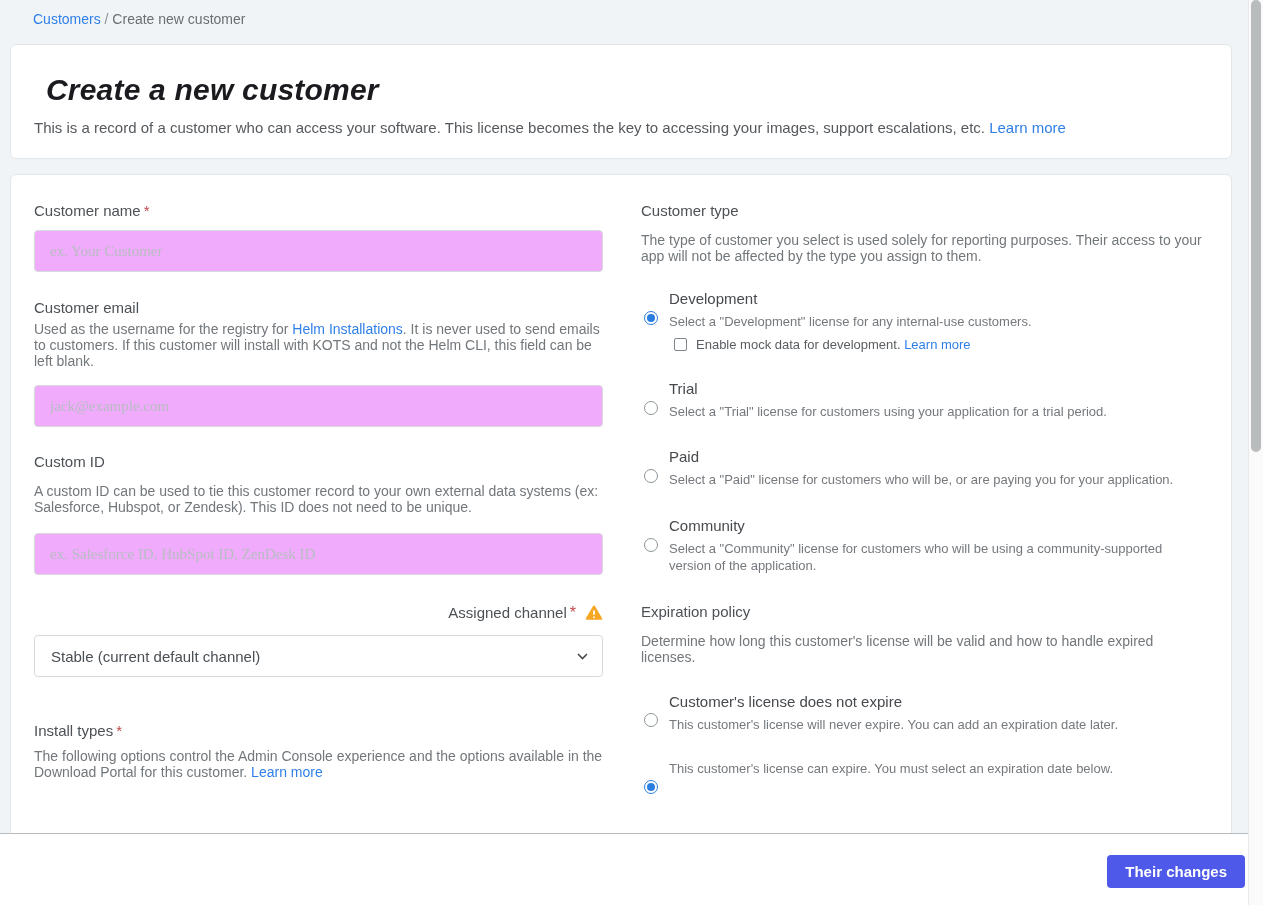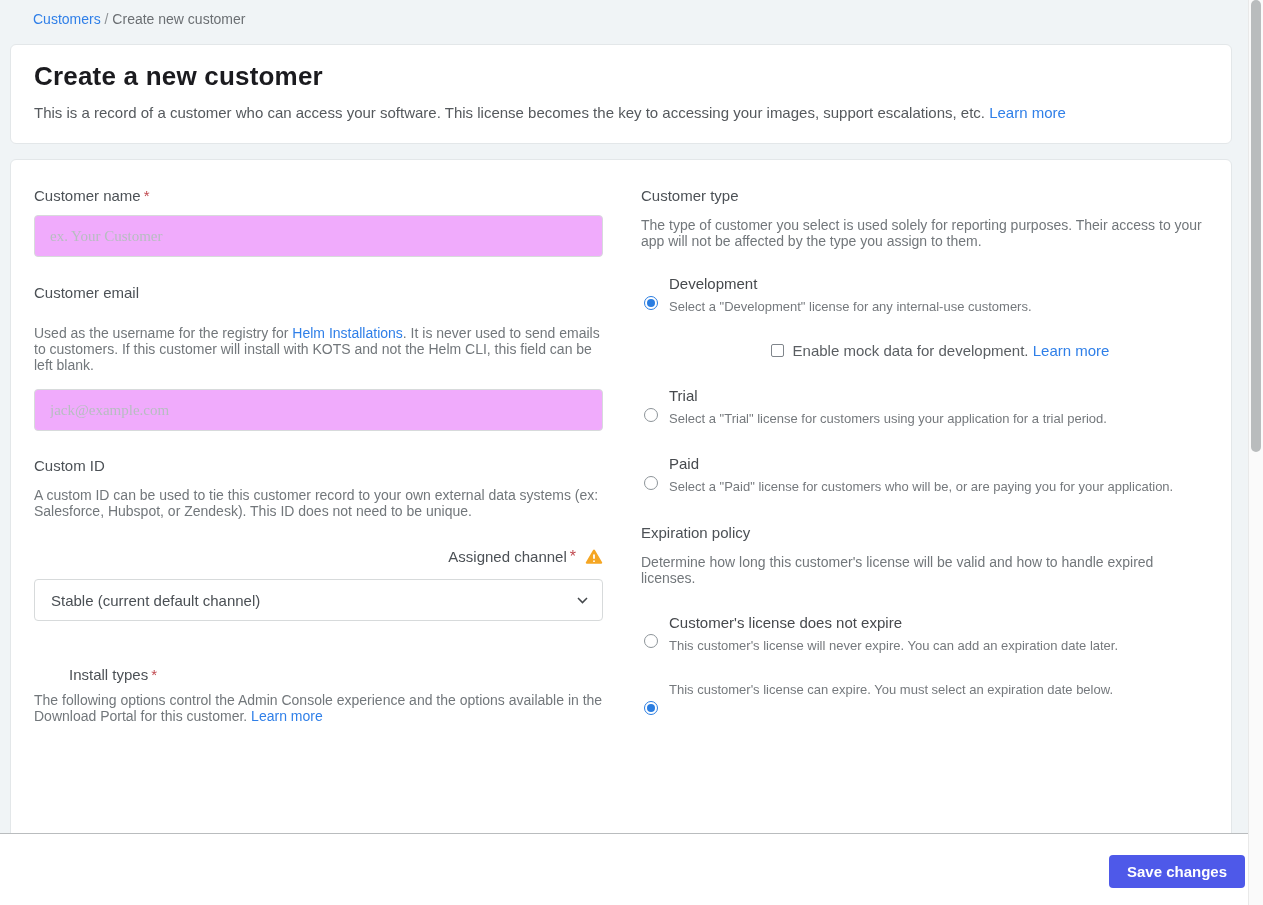--- a/index.html
+++ b/index.html
@@ -14,21 +14,21 @@
   .bc-link { color:#2f7fe8; cursor:pointer; }
   .bc-sep { color:#8d9195; }
   .bc-current { color:#6b6f73; }
 
   .card {
     background:#fff; border:1px solid #e3e7e9; border-radius:6px;
     margin-left:10px; width:1222px;
   }
   .header-card { margin-top:17px; padding:16px 23px 22px 23px; }
   .header-card h1 {
-    margin:0; font-size:26px; font-weight:700; color:#1b1b1f; letter-spacing:0.2px;
+    margin:12px; font-size:30px; font-weight:700; color:#1b1b1f; letter-spacing:0.2px;font-style:italic;
   }
   .header-desc { margin:12px 0 0 0; font-size:15px; color:#55595d; }
 
   .form-card {
     margin-top:15px; padding:27px 23px 40px 23px;
     display:grid; grid-template-columns:569px 565px; column-gap:38px;
     min-height:760px;
   }
 
   .link { color:#2f7fe8; cursor:pointer; text-decoration:none; }
@@ -41,29 +41,29 @@
     width:100%; height:42px; border:1px solid #d7dadb; border-radius:4px;
     padding:0 15px; font-size:15px; color:#44494d; outline:none;
     font-family:Liberation Serif, serif; background:#f0abfc;
   }
   .text-input::placeholder { color:#b7bdc1; }
 
   .para { font-size:14px; line-height:16px; color:#72777b; margin:0; }
 
   .grp-name .field-label { display:block; margin-bottom:11px; }
   .grp-email { margin-top:27px; }
-  .grp-email .field-label { display:block; margin-bottom:24px; }
+  .grp-email .field-label { display:block; margin-bottom:5px; }
   .grp-email .para { margin-bottom:16px; }
   .grp-custom { margin-top:26px; }
   .grp-custom .field-label { display:block; margin-bottom:13px; }
   .grp-custom .para { margin-bottom:18px; }
   .grp-channel { margin-top:29px; }
   .grp-channel .field-label-row { margin-bottom:13px;text-align:right; }
   .grp-install { margin-top:45px; }
-  .grp-install .field-label { display:block; margin-bottom:9px;margin-left:35px; }
+  .grp-install .field-label { display:block; margin-bottom:9px; }
 
   .select-box {
     width:100%; height:42px; border:1px solid #d7dadb; border-radius:4px;
     display:flex; align-items:center; justify-content:space-between;
     padding:0 14px 0 16px; font-size:15px; color:#4a4f54; cursor:pointer;
     background:#fff;
   }
 
   .section-heading { font-size:15px; color:#4c5156; margin:0 0 13px 0; }
   .col-right .intro { margin-bottom:26px; }
@@ -74,22 +74,22 @@
   .radio {
     position:absolute; left:3px; top:21px; width:14px; height:14px;
     border:1px solid #8d9499; border-radius:50%; background:#fff; cursor:pointer;
   }
   .radio.checked { border:1.5px solid #2a7de1; }
   .radio.checked::after {
     content:""; position:absolute; left:2px; top:2px; right:2px; bottom:2px;
     background:#2a7de1; border-radius:50%;
   }
   .checkbox-row {
-    margin-top:26px; padding-left:5px; display:flex; align-items:center;
-    font-size:15px; color:#5a5e62;justify-content:center;
+    margin-top:6px; padding-left:5px; display:flex; align-items:center;
+    font-size:13px; color:#5a5e62;
   }
   .checkbox {
     width:13px; height:13px; border:1px solid #7f858b; border-radius:2px;
     background:#fff; margin-right:9px; flex:0 0 auto; cursor:pointer;
   }
   .exp-heading { margin-top:14px; }
   .exp-intro { margin-bottom:28px; }
   .exp-opt { margin-bottom:27px; }
   .exp-opt .radio { top:20px; }
 
@@ -134,20 +134,21 @@
 
     <div class="grp-email">
       <span class="field-label">Customer email</span>
       <p class="para"><span>Used as the username for the registry for </span><a class="link">Helm Installations</a><span>. It is never used to send emails to customers. If this customer will install with KOTS and not the Helm CLI, this field can be left blank.</span></p>
       <input class="text-input" type="text" placeholder="jack@example.com" style="">
     </div>
 
     <div class="grp-custom">
       <span class="field-label">Custom ID</span>
       <p class="para">A custom ID can be used to tie this customer record to your own external data systems (ex: Salesforce, Hubspot, or Zendesk). This ID does not need to be unique.</p>
+      <input class="text-input" type="text" placeholder="ex. Salesforce ID, HubSpot ID, ZenDesk ID" style="">
     </div>
 
     <div class="grp-channel">
       <div class="field-label-row">
         <span class="field-label">Assigned channel</span><span class="req">*</span><svg class="warn-icon" width="18" height="15" viewBox="0 0 18 15">
             <path d="M8.1 1.1 L0.9 13.3 A1 1 0 0 0 1.8 14.8 L16.2 14.8 A1 1 0 0 0 17.1 13.3 L9.9 1.1 A1 1 0 0 0 8.1 1.1 Z" fill="#f5a623"></path>
             <rect x="8.1" y="5.2" width="1.8" height="4.8" rx="0.9" fill="#fff"></rect>
             <rect x="8.1" y="11.3" width="1.8" height="1.8" rx="0.9" fill="#fff"></rect>
           </svg>
       </div>
@@ -186,37 +187,42 @@
       <div class="opt-title">Trial</div>
       <div class="opt-desc">Select a "Trial" license for customers using your application for a trial period.</div>
     </div>
 
     <div class="opt">
       <span class="radio"></span>
       <div class="opt-title">Paid</div>
       <div class="opt-desc">Select a "Paid" license for customers who will be, or are paying you for your application.</div>
     </div>
 
+    <div class="opt">
+      <span class="radio"></span>
+      <div class="opt-title">Community</div>
+      <div class="opt-desc">Select a "Community" license for customers who will be using a community-supported version of the application.</div>
+    </div>
 
     <p class="section-heading exp-heading">Expiration policy</p>
     <p class="para exp-intro">Determine how long this customer's license will be valid and how to handle expired licenses.</p>
 
     <div class="opt exp-opt">
       <span class="radio"></span>
       <div class="opt-title">Customer's license does not expire</div>
       <div class="opt-desc">This customer's license will never expire. You can add an expiration date later.</div>
     </div>
 
     <div class="opt exp-opt">
       <span class="radio checked"></span>
       <div class="opt-desc">This customer's license can expire. You must select an expiration date below.</div>
     </div>
 
   </div>
 </div>
 
 <div class="footer">
-  <button class="save-btn">Save changes</button>
+  <button class="save-btn">Their changes</button>
 </div>
 
 <div class="scrollbar">
   <div class="scroll-thumb"></div>
 </div>
 
 </body></html>

